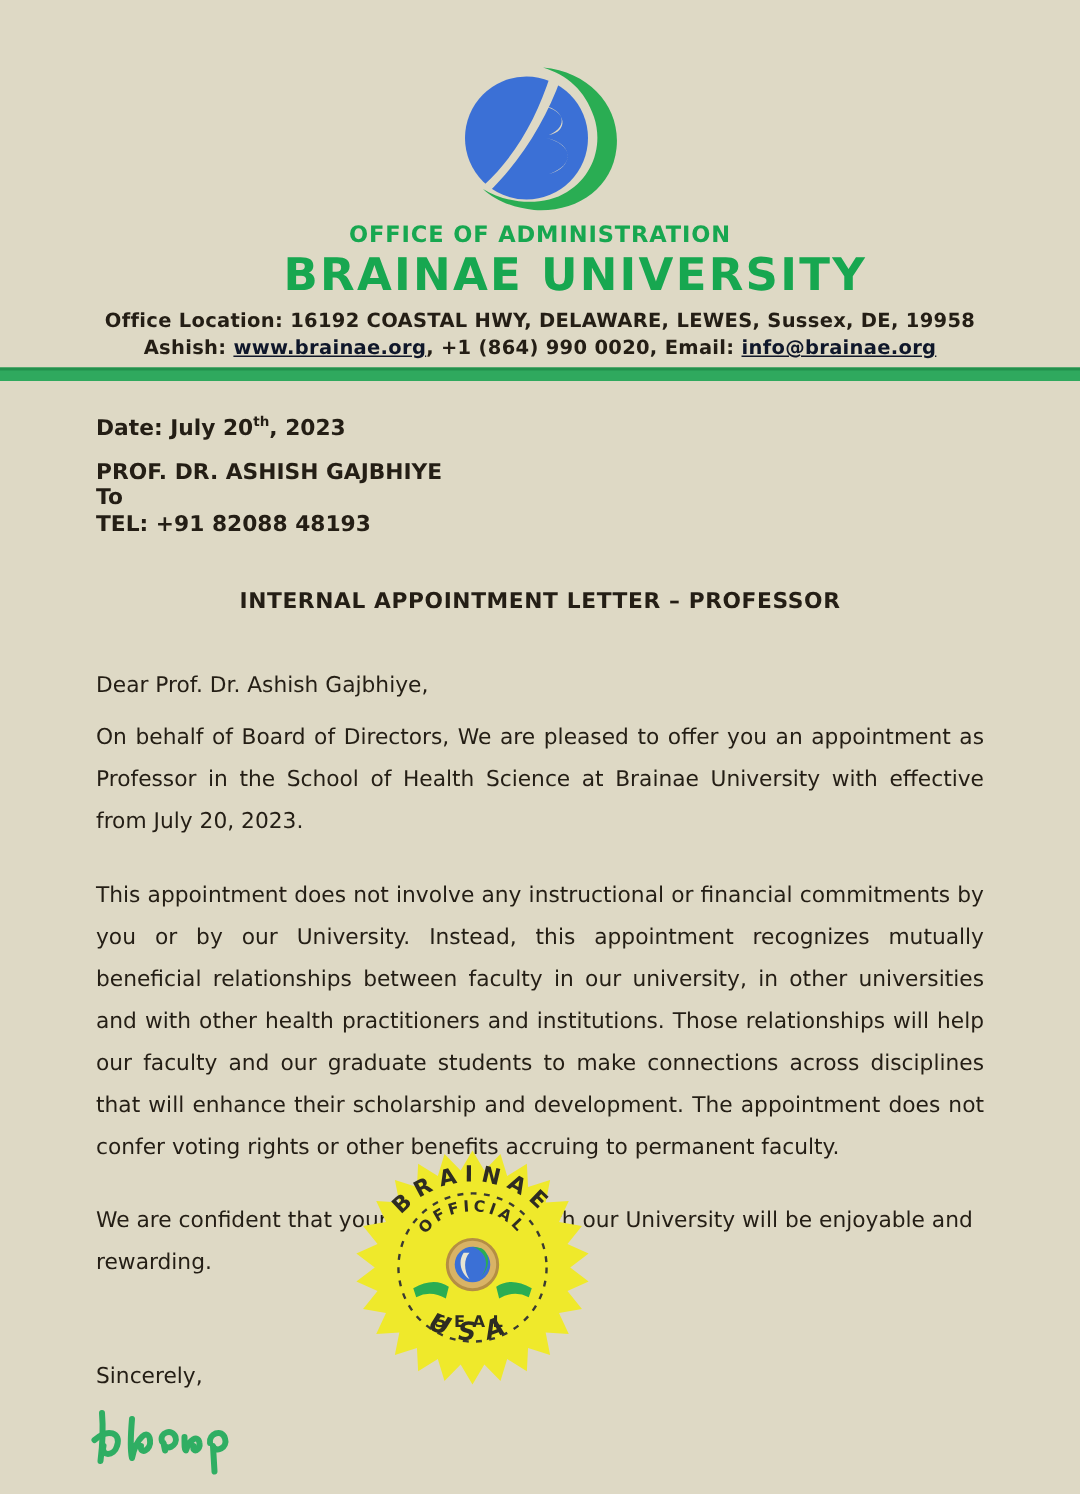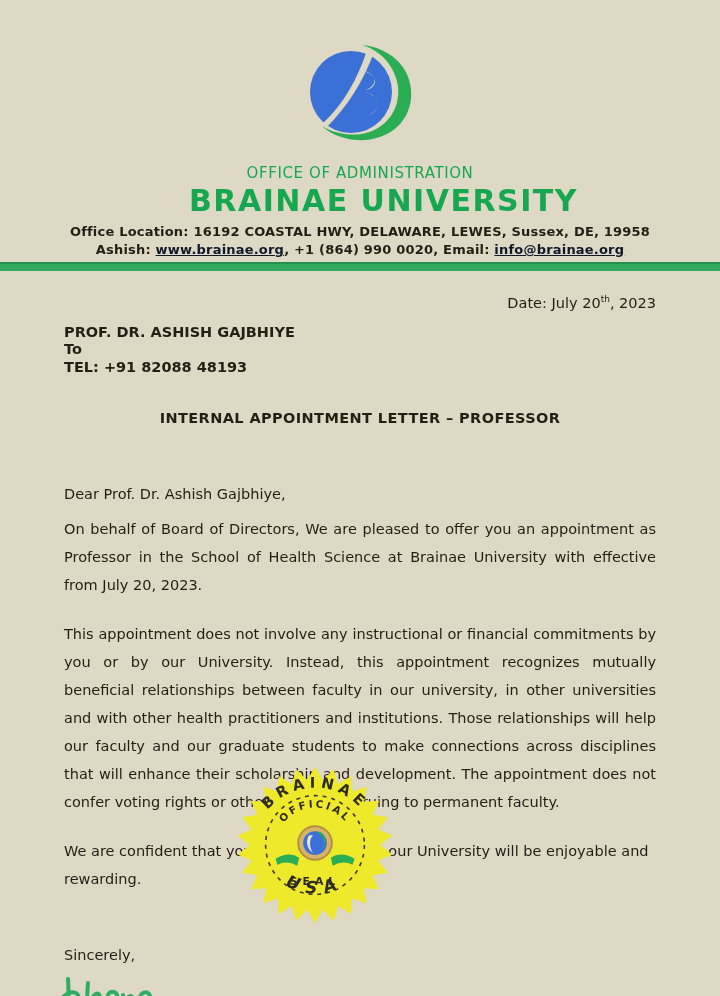--- a/index.html
+++ b/index.html
@@ -11,24 +11,24 @@
     margin: 0 auto;
     background: #ded9c5;
     font-family: "DejaVu Sans", "Liberation Sans", sans-serif;
     color: #241e15;
     overflow: hidden;
   }
   
   .header { text-align: center; padding-top: 44px; }
   .logo-wrap { width: 112px; height: 100px; margin: 0 auto; }
   .office-line {
-    margin-top: 20px;
+    margin-top: 3px;
     color: #17a750;
     font-size: 15px;
-    font-weight: 400;
+    font-weight: 700;
     letter-spacing: 0.6px;
   }
   .university-name {
     margin-top: 1px;
     color: #17a750;
     font-size: 30px;
     font-weight: 800;
     letter-spacing: 1.5px;
     padding-left: 47px;
   }
@@ -52,40 +52,39 @@
   .green-bar {
     margin-top: 5px;
     height: 9px;
     background: #2fa95e;
     border-top: 2px solid #23914d;
   }
   
   .content { padding: 0 64px; }
   .date-line {
     margin-top: 23px;
-    text-align: right;
-    font-size: 14.5px;
-    font-weight: 400;
+    font-size: 14.5px;
+    font-weight: 700;
   }
   .date-line sup { font-size: 9px; }
   .recipient {
     margin-top: 13px;
     font-size: 14.5px;
     font-weight: 800;
     line-height: 17.5px;
   }
   .subject {
     margin-top: 34px;
     text-align: center;
     font-size: 14.5px;
     font-weight: 800;
     letter-spacing: 0.4px;
   }
   .salutation {
-    margin-top: 60px;
+    margin-top: 40px;
     font-size: 14.5px;
   }
   .para {
     font-size: 14.5px;
     text-align: justify;
     line-height: 28px;
   }
   .para-1 { margin-top: 13px; }
   .para-2 { margin-top: 21px; }
   .para-3 { margin-top: 21px; text-align: left; }

